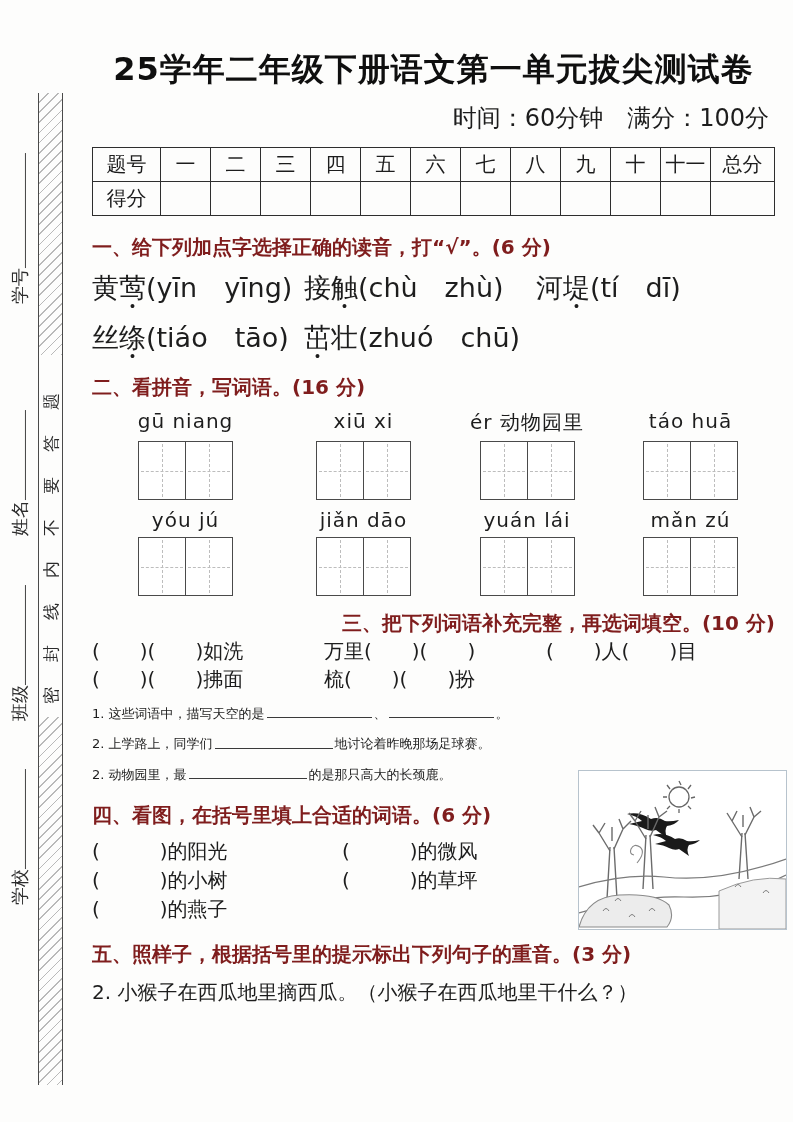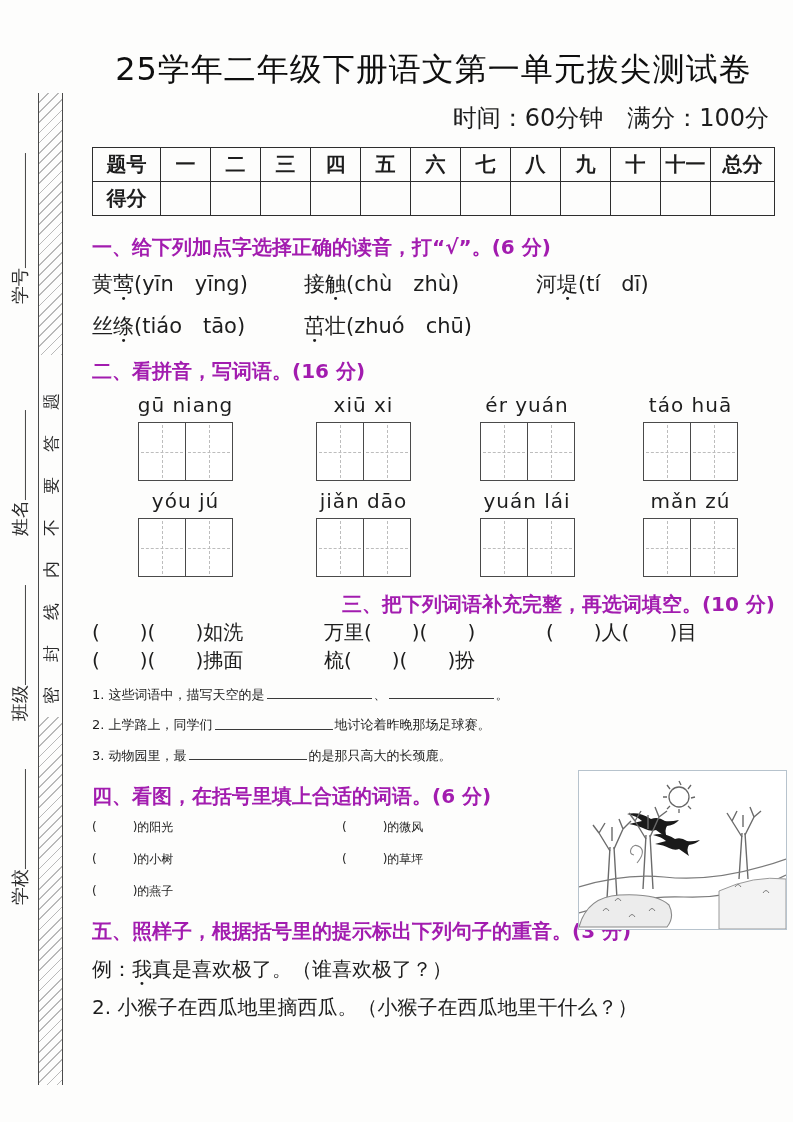--- a/index.html
+++ b/index.html
@@ -32,47 +32,47 @@
     display:inline-block; border-bottom:1.4px solid #444; height:0.95em; vertical-align:baseline;
   }
   .sf-xh  { width:168px; left:-64px; top:208px; transform:rotate(-90deg); }
   .sf-xm  { width:146px; left:-53px; top:451px; transform:rotate(-90deg); }
   .sf-bj  { width:152px; left:-56px; top:633px; transform:rotate(-90deg); }
   .sf-xx  { width:160px; left:-60px; top:813px; transform:rotate(-90deg); }
   .w90 { width:90px; } .w100 { width:100px; } .w115 { width:115px; }
 
   
   .content { position:absolute; left:92px; top:48px; width:683px; }
-  .title { margin:0; font-size:32px; font-weight:400; text-align:center; letter-spacing:1px; color:#0f0f0f; }
+  .title { margin:0; font-size:32px; font-weight:700; text-align:center; letter-spacing:1px; color:#0f0f0f; }
   .meta { text-align:right; font-size:24px; margin-top:10px; padding-right:6px; }
 
-  table.score { border-collapse:collapse; width:100%; margin-top:13px; table-layout:fixed;font-weight:bold; }
+  table.score { border-collapse:collapse; width:100%; margin-top:13px; table-layout:fixed; }
   table.score td { border:1.6px solid #2e2e2e; height:33px; text-align:center; font-size:20px; padding:0; }
 
-  .sec-heading { font-size:20px; font-weight:bold; margin:0; color:#a21caf; }
+  .sec-heading { font-size:20px; font-weight:bold; margin:0; color:#7f1d1d; }
   .mt18 { margin-top:18px; } .mt14 { margin-top:14px;text-align:right; } .mt12 { margin-top:12px; }
 
-  .s1-grid { display:grid; grid-template-columns:212px 232px 1fr; row-gap:14px; margin-top:9px; font-size:21px; }
+  .s1-grid { display:grid; grid-template-columns:212px 232px 1fr; row-gap:14px; margin-top:9px; font-size:27px; }
   .zdot { position:relative; }
   .zdot::after { content:"•"; position:absolute; left:50%; bottom:-0.78em; transform:translateX(-50%); font-size:0.5em; }
 
   .py-grid { display:grid; grid-template-columns:187px 169px 158px 169px; justify-items:center; margin-top:8px; }
   .py-word { font-size:20px; letter-spacing:1px; }
   .tzg { display:flex; border:1.7px solid #4a4a4a; margin-top:5px; background:#fff; }
   .tzg .cell { width:46px; height:57px; position:relative; }
   .tzg .cell + .cell { border-left:1.5px solid #4a4a4a; }
   .tzg .cell::before { content:""; position:absolute; left:50%; top:2px; bottom:2px; border-left:1px dashed #bdbdbd; }
   .tzg .cell::after  { content:""; position:absolute; top:50%; left:2px; right:2px; border-top:1px dashed #bdbdbd; }
 
   .s3-line { display:grid; grid-template-columns:232px 222px 1fr; font-size:20px; margin-top:1px; }
   .s3-q { font-size:13px; margin-top:12px; }
   .blank { display:inline-block; border-bottom:1.6px solid #3a3a3a; height:0.95em; vertical-align:baseline; margin:0 2px; }
   .b105 { width:105px; } .b118 { width:118px; }
 
-  .s4-grid { display:grid; grid-template-columns:250px 230px; row-gap:15px; font-size:12px; margin-top:9px; }
+  .s4-grid { display:grid; grid-template-columns:250px 230px; row-gap:2px; font-size:20px; margin-top:9px; }
 
   .s5-line { font-size:20px; margin-top:11px; }
 
   .scene {
     position:absolute; left:578px; top:770px; width:209px; height:160px;
     border:1px solid #b7c3cd; background:#fff; box-sizing:border-box;
   }
 </style>
 </head>
 <body>
@@ -153,21 +153,21 @@
       <div><span>接</span><span class="zdot">触</span><span></span><span>(chù　zhù)</span></div>
       <div><span>河</span><span class="zdot">堤</span><span></span><span>(tí　dī)</span></div>
       <div><span>丝</span><span class="zdot">绦</span><span></span><span>(tiáo　tāo)</span></div>
       <div><span></span><span class="zdot">茁</span><span>壮</span><span>(zhuó　chū)</span></div>
     </div>
 
     <h2 class="sec-heading mt18">二、看拼音，写词语。(16 分)</h2>
     <div class="py-grid">
       <div class="py-word">gū niang</div>
       <div class="py-word">xiū xi</div>
-      <div class="py-word">ér yuán</div>
+      <div class="py-word">ér 动物园里</div>
       <div class="py-word">táo huā</div>
       <div class="tzg">
           <div class="cell"></div>
           <div class="cell"></div>
         </div>
       <div class="tzg">
           <div class="cell"></div>
           <div class="cell"></div>
         </div>
       <div class="tzg">
@@ -212,36 +212,33 @@
       <span>(　　)(　　)拂面</span>
       <span>梳(　　)(　　)扮</span>
     </div>
     <div class="s3-q">
       <span>1. 这些词语中，描写天空的是</span><span class="blank b105"></span><span>、</span><span class="blank b105"></span><span>。</span>
     </div>
     <div class="s3-q">
       <span>2. 上学路上，同学们</span><span class="blank b118"></span><span>地讨论着昨晚那场足球赛。</span>
     </div>
     <div class="s3-q">
-      <span>3. 动物园里，最</span><span class="blank b118"></span><span>的是那只高大的长颈鹿。</span>
+      <span>2. 动物园里，最</span><span class="blank b118"></span><span>的是那只高大的长颈鹿。</span>
     </div>
 
     <h2 class="sec-heading mt18">四、看图，在括号里填上合适的词语。(6 分)</h2>
     <div class="s4-grid">
       <span>(　　　)的阳光</span>
       <span>(　　　)的微风</span>
       <span>(　　　)的小树</span>
       <span>(　　　)的草坪</span>
       <span>(　　　)的燕子</span>
     </div>
 
     <h2 class="sec-heading mt18">五、照样子，根据括号里的提示标出下列句子的重音。(3 分)</h2>
-    <div class="s5-line">
-      <span>例：</span><span class="zdot">我</span><span>真是喜欢极了。（谁喜欢极了？）</span>
-    </div>
     <div class="s5-line">2. 小猴子在西瓜地里摘西瓜。（小猴子在西瓜地里干什么？）</div>
 
   </div>
 
   <div class="scene">
     <svg width="207" height="158" viewBox="0 0 207 158">
 
       <g stroke="#666" fill="none" stroke-width="1.3">
         <circle cx="100" cy="26" r="10"></circle>
         <path d="M100 10 l2 4 M112 14 l-3 4 M116 26 l-4 1 M112 38 l-3 -3 M100 42 l0 -4 M88 38 l3 -3 M84 26 l4 0 M88 14 l3 4"></path>

